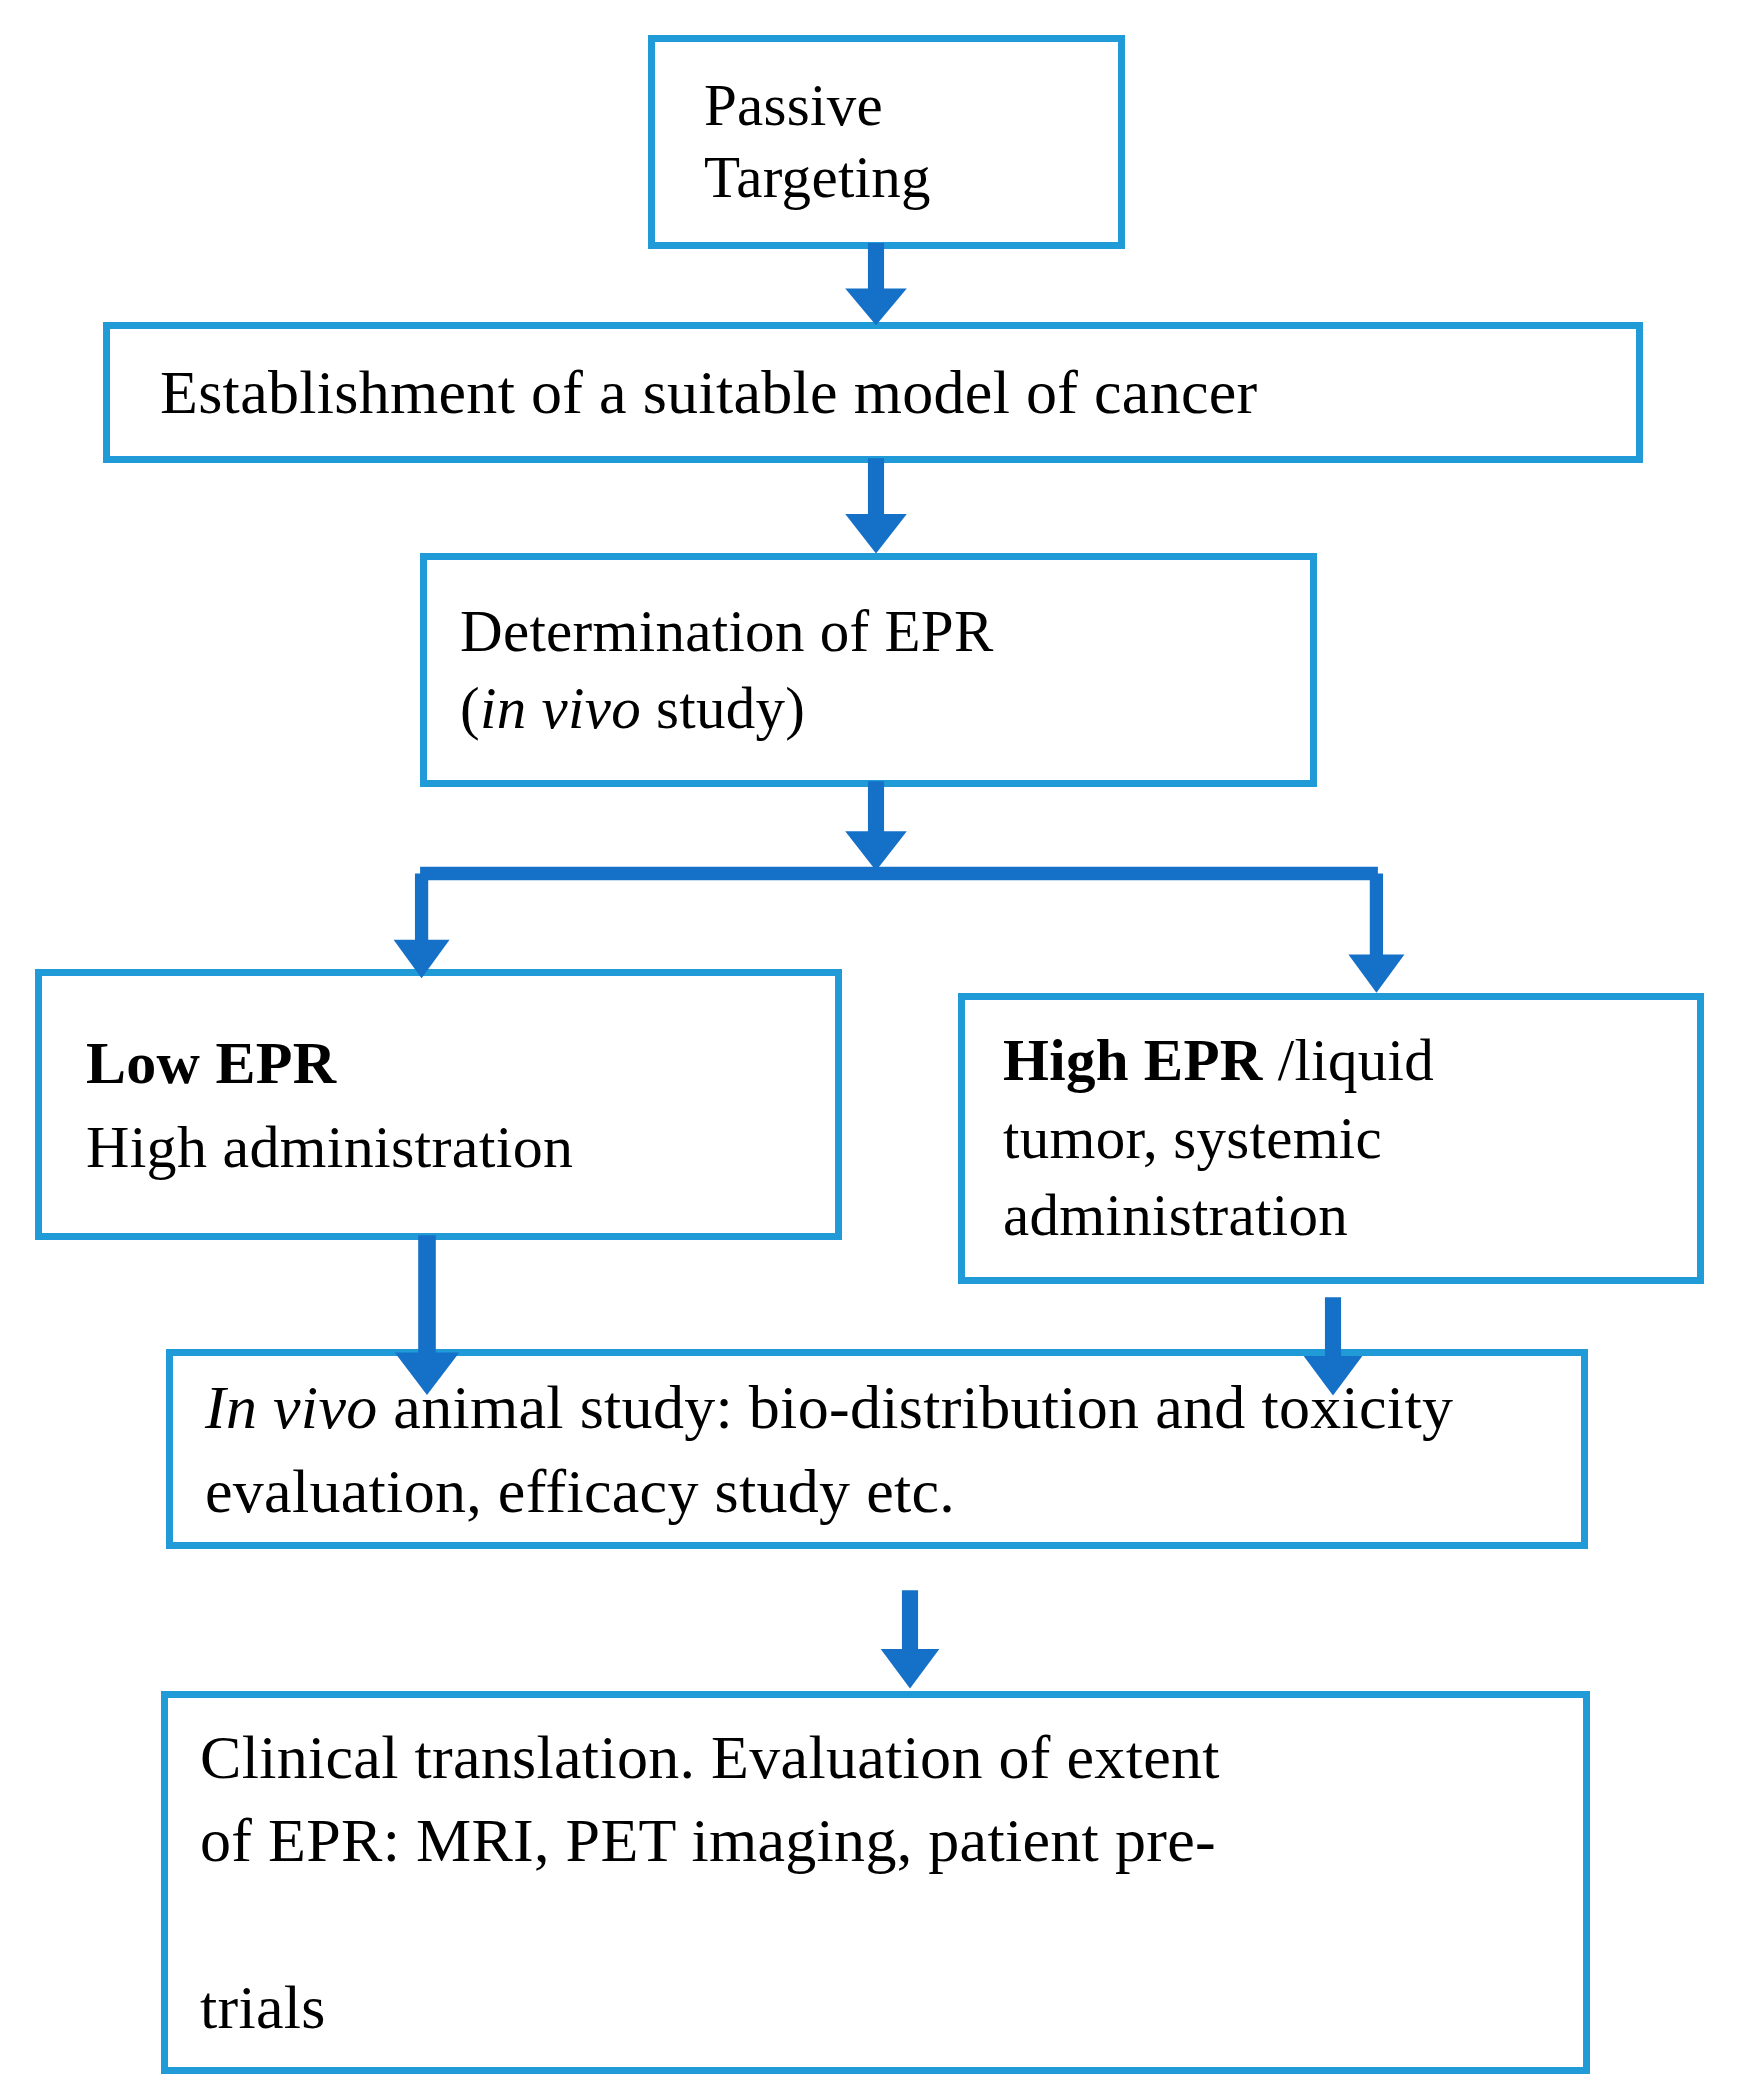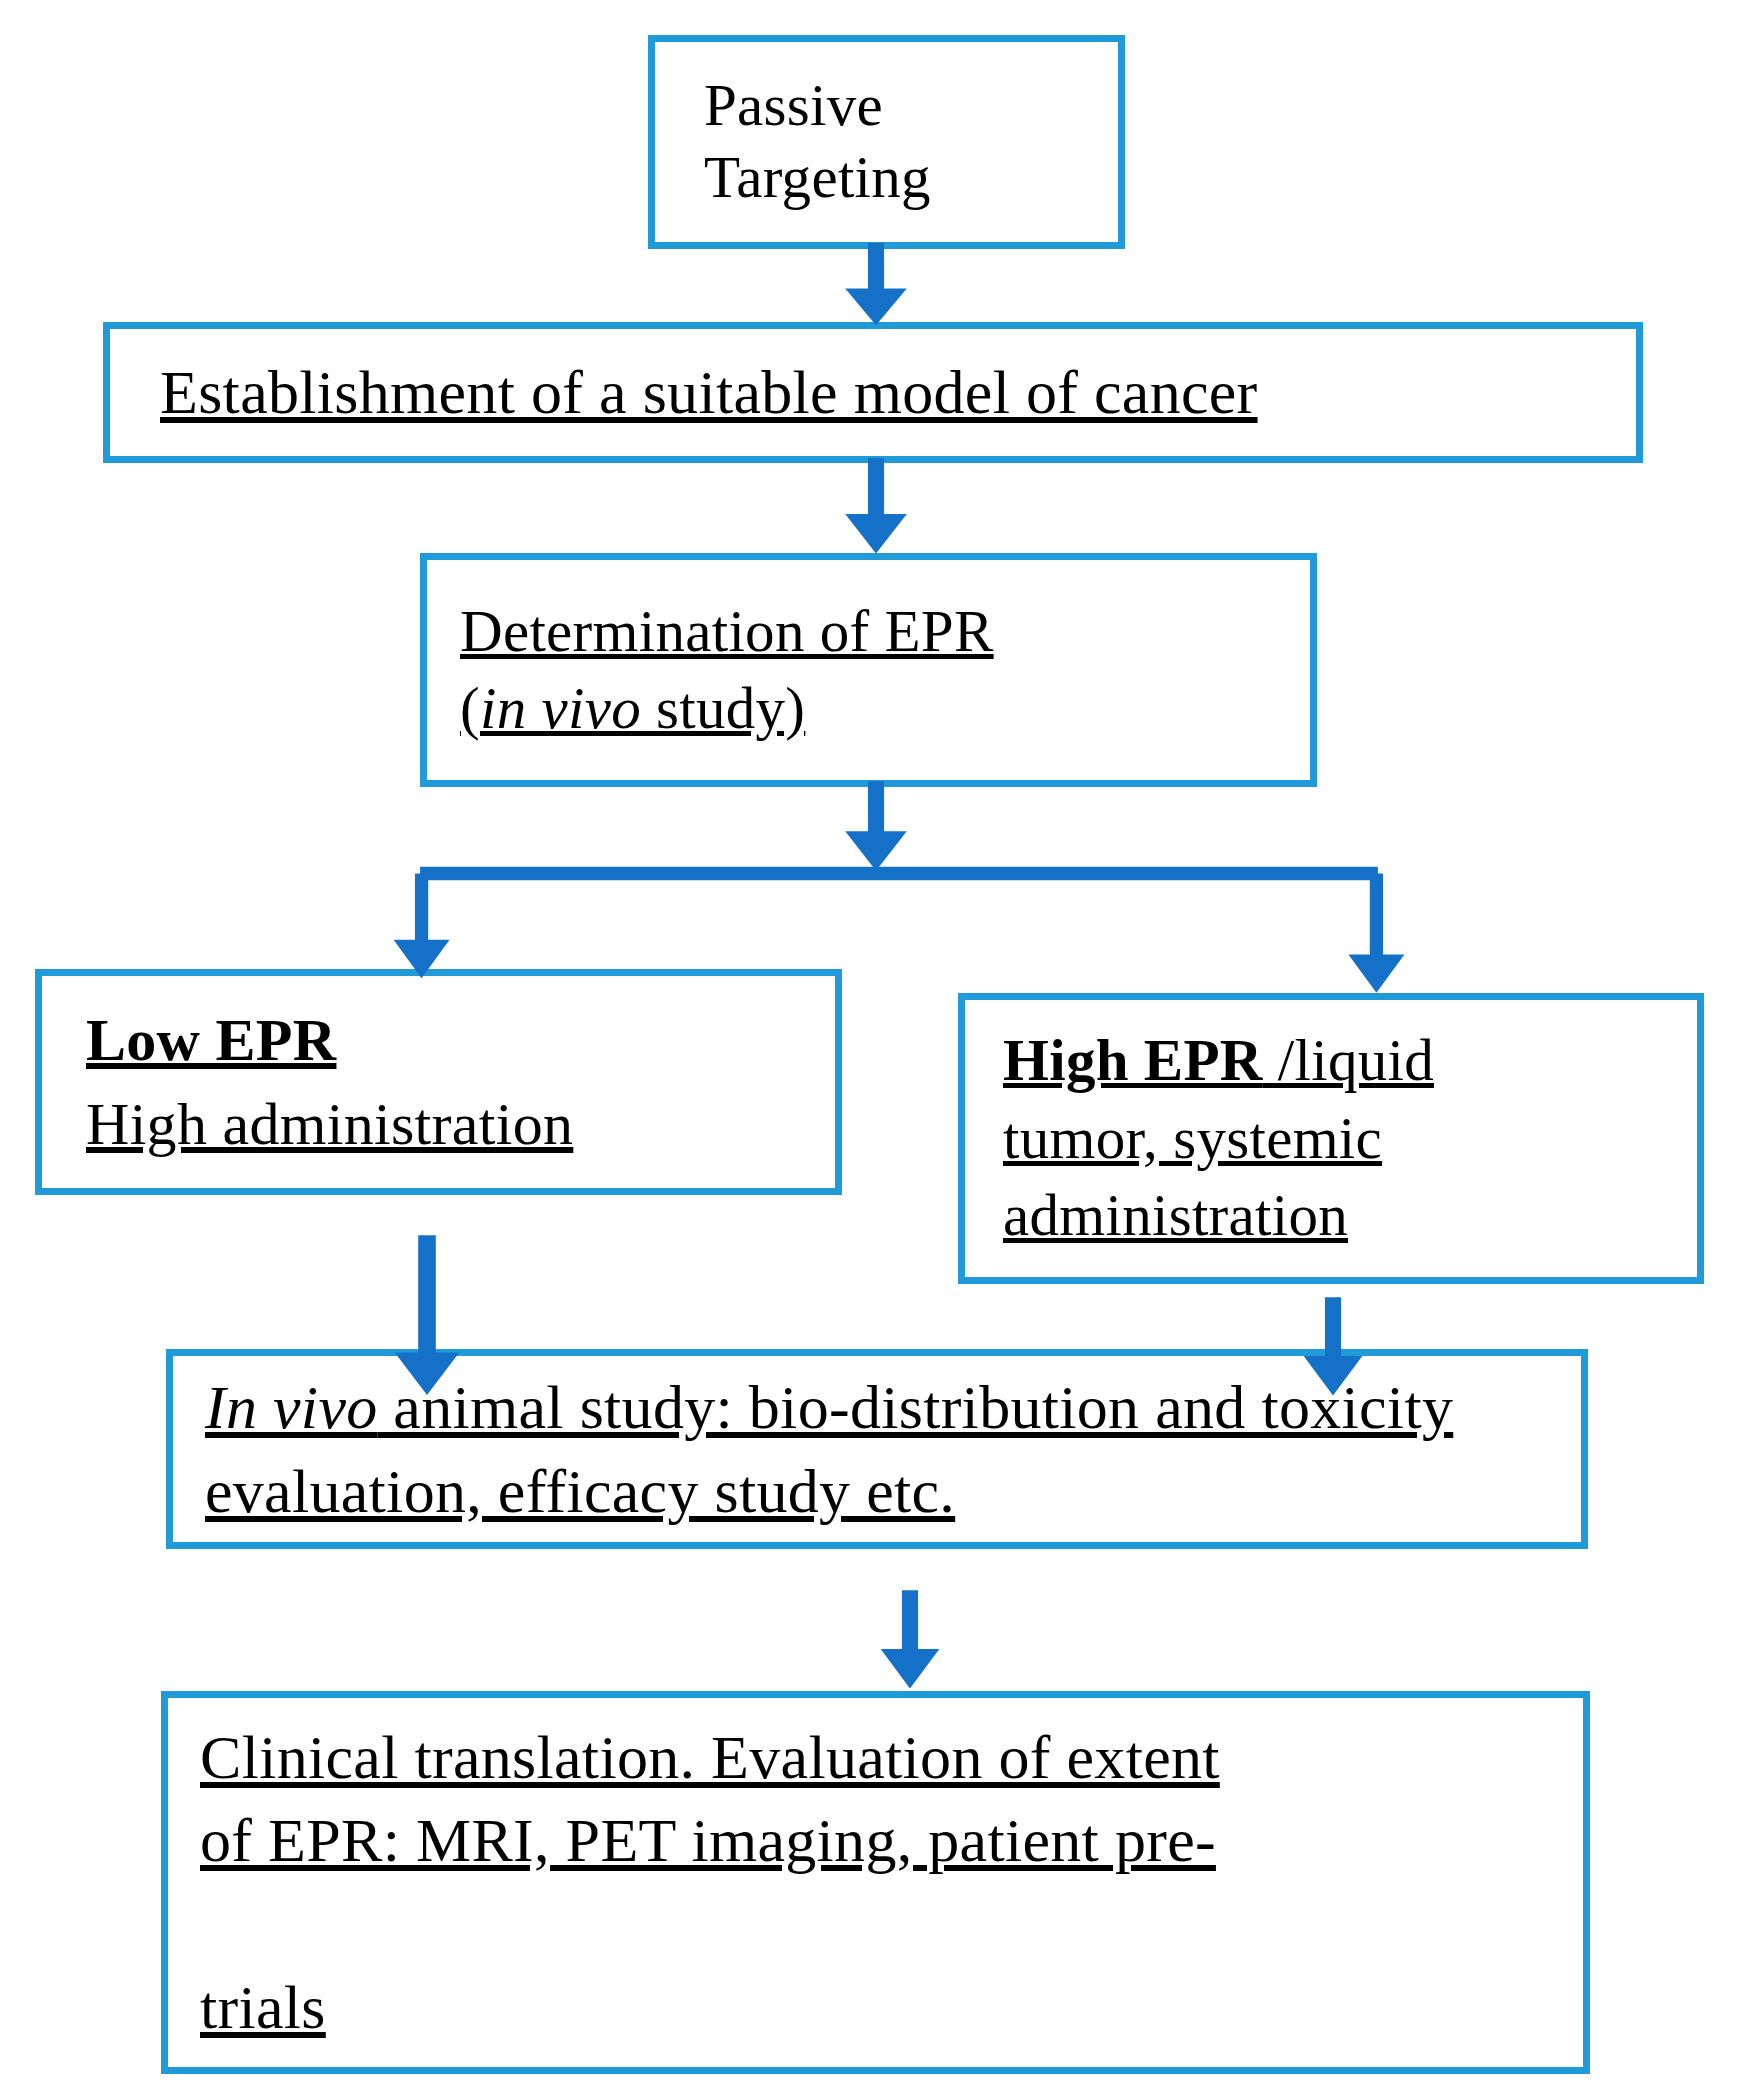--- a/index.html
+++ b/index.html
@@ -29,33 +29,33 @@
   }
   .node .txt {
     display: block;
     color: #000000;
     font-size: 57px;
     line-height: 1.26;
     letter-spacing: 0.3px;
     white-space: pre-line;
   }
   .node.pad-c .txt { padding: 0 41px; }
-  .node.pad-l .txt { padding: 0 32px; text-decoration: underline; }
+  .node.pad-l .txt { padding: 0 32px; }
 
   
   #node-passive        { left: 648px;  top: 35px;   width: 477px;  height: 214px; }
   #node-passive .txt   { font-size: 59px; line-height: 1.22; padding-left: 49px; }
 
   #node-establish      { left: 103px;  top: 322px;  width: 1540px; height: 141px; }
   #node-establish .txt { font-size: 62px; padding-left: 50px; }
 
   #node-epr            { left: 420px;  top: 553px;  width: 897px; height: 234px; }
   #node-epr .txt       { font-size: 59px; line-height: 1.30; padding-left: 33px; }
 
-  #node-low            { left: 35px;   top: 969px; width: 807px; height: 226px; }
+  #node-low            { left: 35px;   top: 969px; width: 807px; height: 271px; }
   #node-low .txt       { font-size: 60px; line-height: 1.40; padding-left: 44px; }
 
   #node-high           { left: 958px; top: 993px; width: 746px; height: 291px; }
   #node-high .txt      { font-size: 59px; line-height: 1.32; padding-left: 38px; }
 
   #node-invivo         { left: 166px;  top: 1349px; width: 1422px; height: 200px; }
   #node-invivo .txt    { font-size: 62px; line-height: 1.36; padding-left: 32px; }
 
   #node-clinical       { left: 161px;  top: 1691px; width: 1429px; height: 383px; }
   #node-clinical .txt  { font-size: 62px; line-height: 1.34; padding-left: 32px; }

